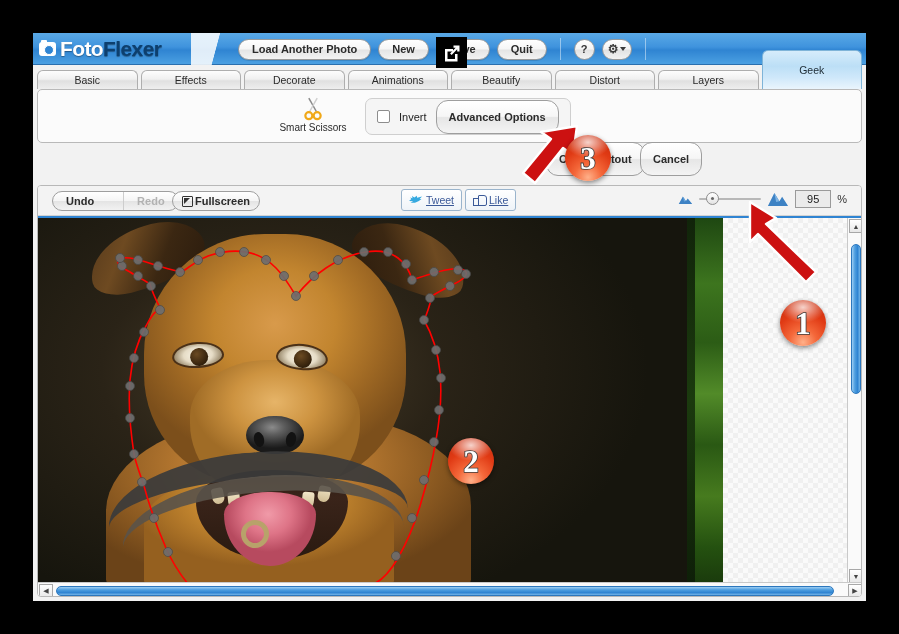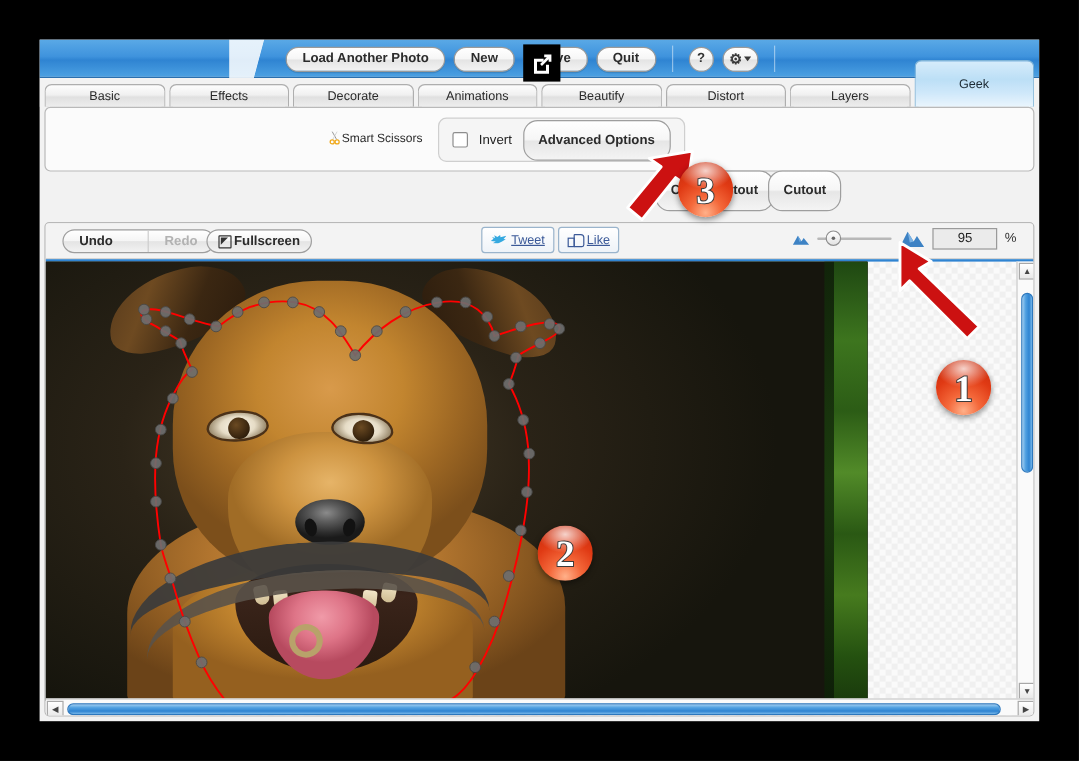--- a/index.html
+++ b/index.html
@@ -152,21 +152,21 @@
     margin: 0 4px;
     height: 54px;
     background: #fbfbfb;
     border: 1px solid #b9b9b9;
     border-radius: 5px;
   }
   .smart-scissors {
     position: absolute;
     left: 236px; top: 1px;
     width: 78px; height: 48px;
-    display: flex; flex-direction: row; align-items: center; justify-content: center;
+    display: flex; flex-direction: column; align-items: center; justify-content: center;
     gap: 1px;
   }
   .sc-icon { width: 20px; height: 24px; }
   .sc-label { font-size: 10px; color: #2a2a2a; white-space: nowrap; }
 
   .opt-group {
     position: absolute; left: 327px; top: 8px;
     height: 37px;
     display: flex; align-items: center; gap: 9px;
     background: #f5f5f5;
@@ -322,21 +322,21 @@
     border: 1px solid #8e8e8e;
     cursor: pointer;
   }
   .slider-knob:after {
     content: "";
     position: absolute; left: 4px; top: 4px;
     width: 3px; height: 3px; border-radius: 50%;
     background: #666;
   }
   .zoom-field {
-    width: 54px; height: 18px;
+    width: 36px; height: 18px;
     background: #ebebeb;
     border: 1px solid #9a9a9a;
     font-size: 11px; color: #222;
     display: flex; align-items: center; justify-content: center;
   }
   .pct { font-size: 11px; color: #333; }
 
   
   .canvas-area {
     position: absolute;
@@ -588,20 +588,24 @@
   .arrow { position: absolute; z-index: 39; }
 </style>
 </head>
 <body>
 
 <div id="app">
 
   <div class="header">
     <div class="header-sheen"></div>
 
+    <div class="logo-wrap">
+      <div class="logo-cam"></div>
+      <div class="logo-text"><span class="lt-a">Foto</span><span class="lt-b">Flexer</span></div>
+    </div>
 
     <div class="hdr-buttons">
       <div class="pill">Load Another Photo</div>
       <div class="pill">New</div>
       <div class="pill">Save</div>
       <div class="pill">Quit</div>
       <div class="hdr-sep"></div>
       <div class="round-btn">?</div>
       <div class="round-btn gear-btn">
         <span class="gear-glyph">⚙</span>
@@ -641,21 +645,21 @@
     </div>
 
     <div class="opt-group">
       <div class="cbox"></div>
       <div class="opt-label">Invert</div>
       <div class="btn-oval">Advanced Options</div>
     </div>
   </div>
 
   <div class="btn-oval btn-create">Create Cutout</div>
-  <div class="btn-oval btn-cancel">Cutout</div>
+  <div class="btn-oval btn-cancel">Cancel</div>
 
   <div class="workspace">
 
     <div class="wsbar">
       <div class="btn-group">
         <div class="bg-item">Undo</div>
         <div class="bg-item disabled">Redo</div>
       </div>
 
       <div class="btn-fullscreen">

